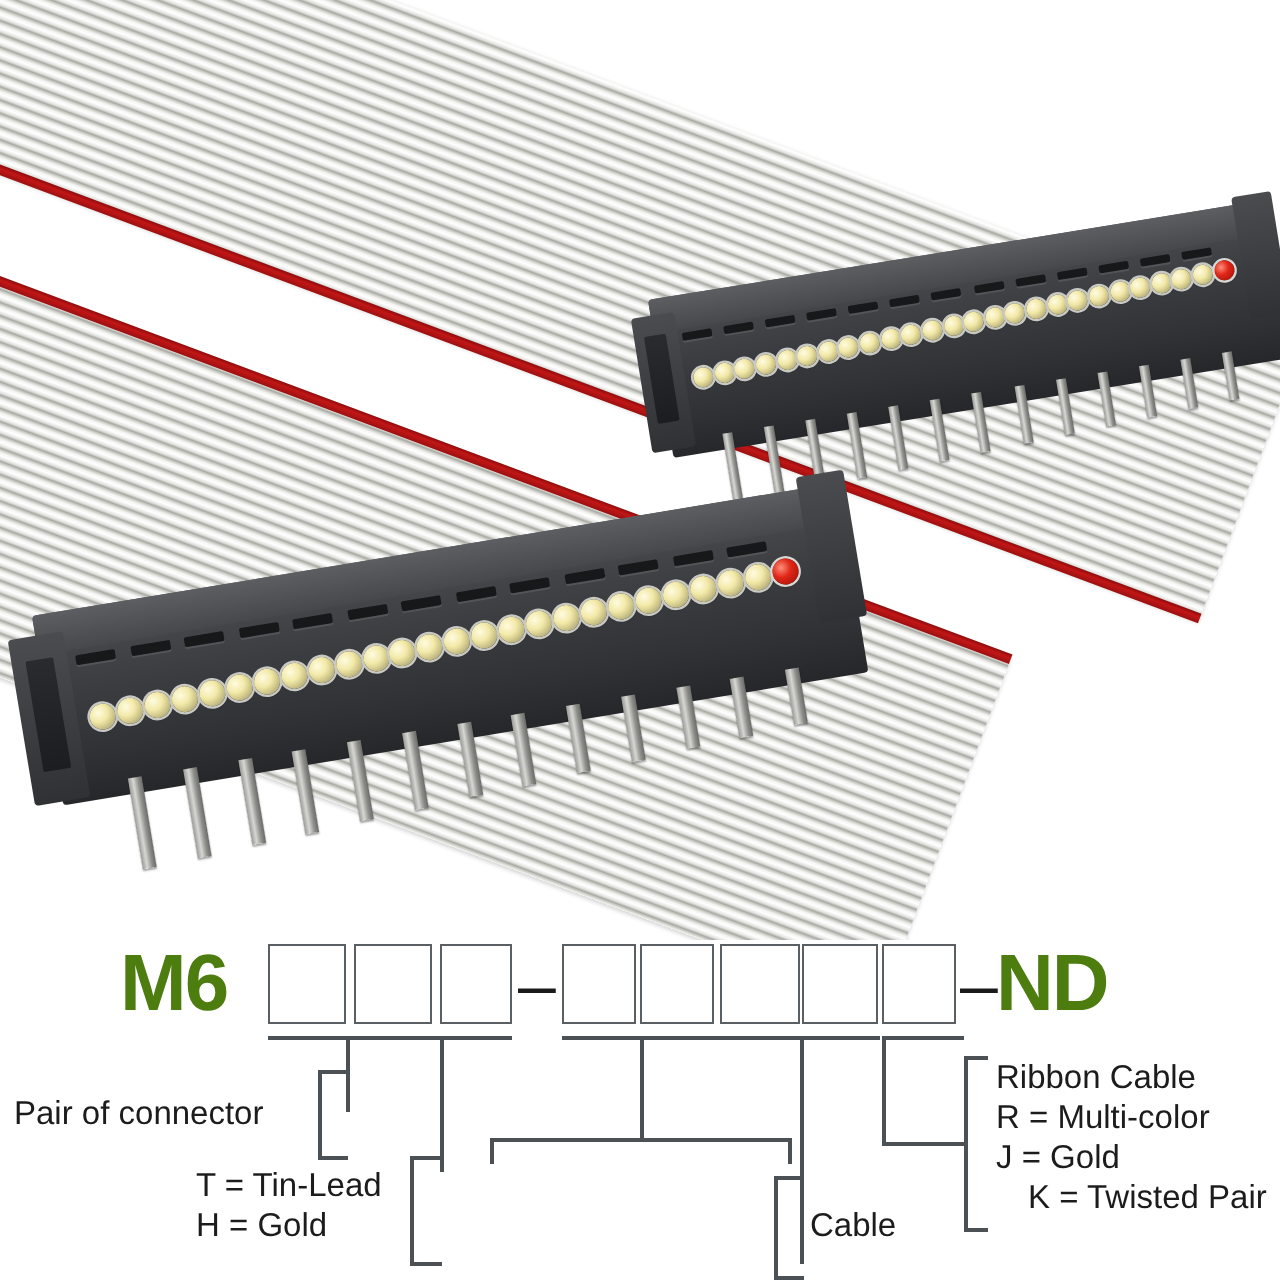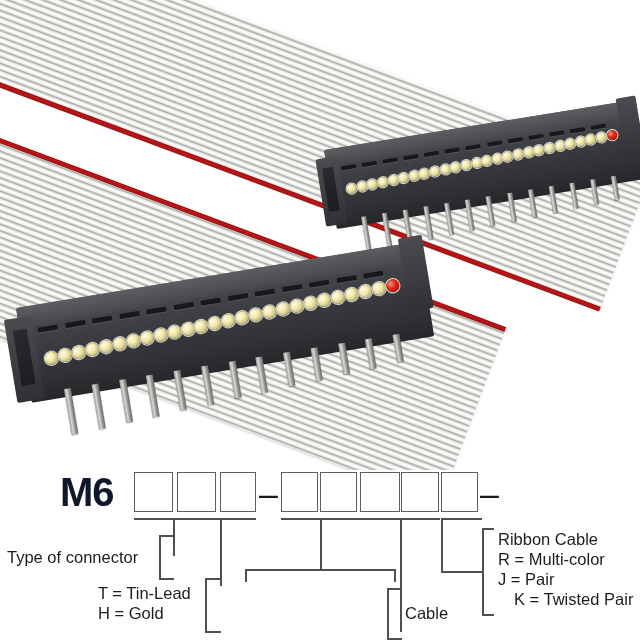--- a/index.html
+++ b/index.html
@@ -63,21 +63,21 @@
   .endcap-inner{
     position:absolute;
     background:linear-gradient(to bottom,#2a2b2e,#1c1d20);
     border-radius:1px;
   }
 
   
   .diagram{position:absolute;left:0;top:468px;width:640px;height:172px;}
   .pn-row{position:absolute;left:0;top:0;width:640px;height:50px;}
   .pn-text{
-    position:absolute;font-size:40px;font-weight:bold;color:#0f172a;
+    position:absolute;font-size:40px;font-weight:bold;color:#4d7c0f;
     line-height:44px;letter-spacing:-1px;
   }
   .pn-box{
     position:absolute;border:1.6px solid #5a5f63;background:#fff;
     box-sizing:border-box;
   }
   .pn-dash{
     position:absolute;font-size:34px;color:#1a1a1a;line-height:34px;font-weight:400;
   }
 
@@ -263,37 +263,38 @@
       <span class="pn-dash" style="left:259px;top:8px;">–</span>
 
       <span class="pn-box" style="left:281px;top:4px;width:37px;height:40px;"></span>
       <span class="pn-box" style="left:320px;top:4px;width:37px;height:40px;"></span>
       <span class="pn-box" style="left:360px;top:4px;width:40px;height:40px;"></span>
       <span class="pn-box" style="left:401px;top:4px;width:38px;height:40px;"></span>
       <span class="pn-box" style="left:441px;top:4px;width:37px;height:40px;"></span>
 
       <span class="pn-dash" style="left:480px;top:8px;">–</span>
 
+      <span class="pn-text" style="left:498px;top:2px;">ND</span>
     </div>
 
     <div class="ln lnh" style="left:134px;top:50px;width:122px;"></div>
 
     <div class="ln lnv" style="left:173px;top:50px;height:38px;"></div>
 
     <div class="ln lnv" style="left:220px;top:50px;height:0px;"></div>
 
     <div class="ln lnv" style="left:159px;top:540px;height:0;"></div>
 
     <div class="ln lnv" style="left:159px;top:537px;height:0;"></div>
 
     <div class="ln lnh" style="left:159px;top:67px;width:15px;"></div>
     <div class="ln lnv" style="left:159px;top:67px;height:45px;"></div>
     <div class="ln lnh" style="left:159px;top:110px;width:15px;"></div>
 
-    <span class="lbl" style="left:7px;top:80px;">Type of connector</span>
+    <span class="lbl" style="left:7px;top:80px;">Pair of connector</span>
 
     <div class="ln lnv" style="left:220px;top:50px;height:68px;"></div>
     <div class="ln lnh" style="left:205px;top:110px;width:16px;"></div>
     <div class="ln lnv" style="left:205px;top:110px;height:54px;"></div>
     <div class="ln lnh" style="left:205px;top:163px;width:16px;"></div>
 
     <span class="lbl" style="left:98px;top:116px;">T = Tin-Lead</span>
     <span class="lbl" style="left:98px;top:136px;">H = Gold</span>
 
     <div class="ln lnh" style="left:281px;top:50px;width:119px;"></div>
@@ -314,17 +315,17 @@
     <div class="ln lnh" style="left:441px;top:50px;width:41px;"></div>
     <div class="ln lnv" style="left:441px;top:50px;height:0;"></div>
     <div class="ln lnv" style="left:441px;top:50px;height:54px;"></div>
     <div class="ln lnh" style="left:441px;top:103px;width:41px;"></div>
     <div class="ln lnh" style="left:482px;top:60px;width:12px;"></div>
     <div class="ln lnv" style="left:482px;top:60px;height:88px;"></div>
     <div class="ln lnh" style="left:482px;top:146px;width:12px;"></div>
 
     <span class="lbl" style="left:498px;top:62px;">Ribbon Cable</span>
     <span class="lbl" style="left:498px;top:82px;">R = Multi-color</span>
-    <span class="lbl" style="left:498px;top:102px;">J = Pair</span>
+    <span class="lbl" style="left:498px;top:102px;">J = Gold</span>
     <span class="lbl" style="left:514px;top:122px;">K = Twisted Pair</span>
 
   </div>
 </div>
 
 </body></html>

